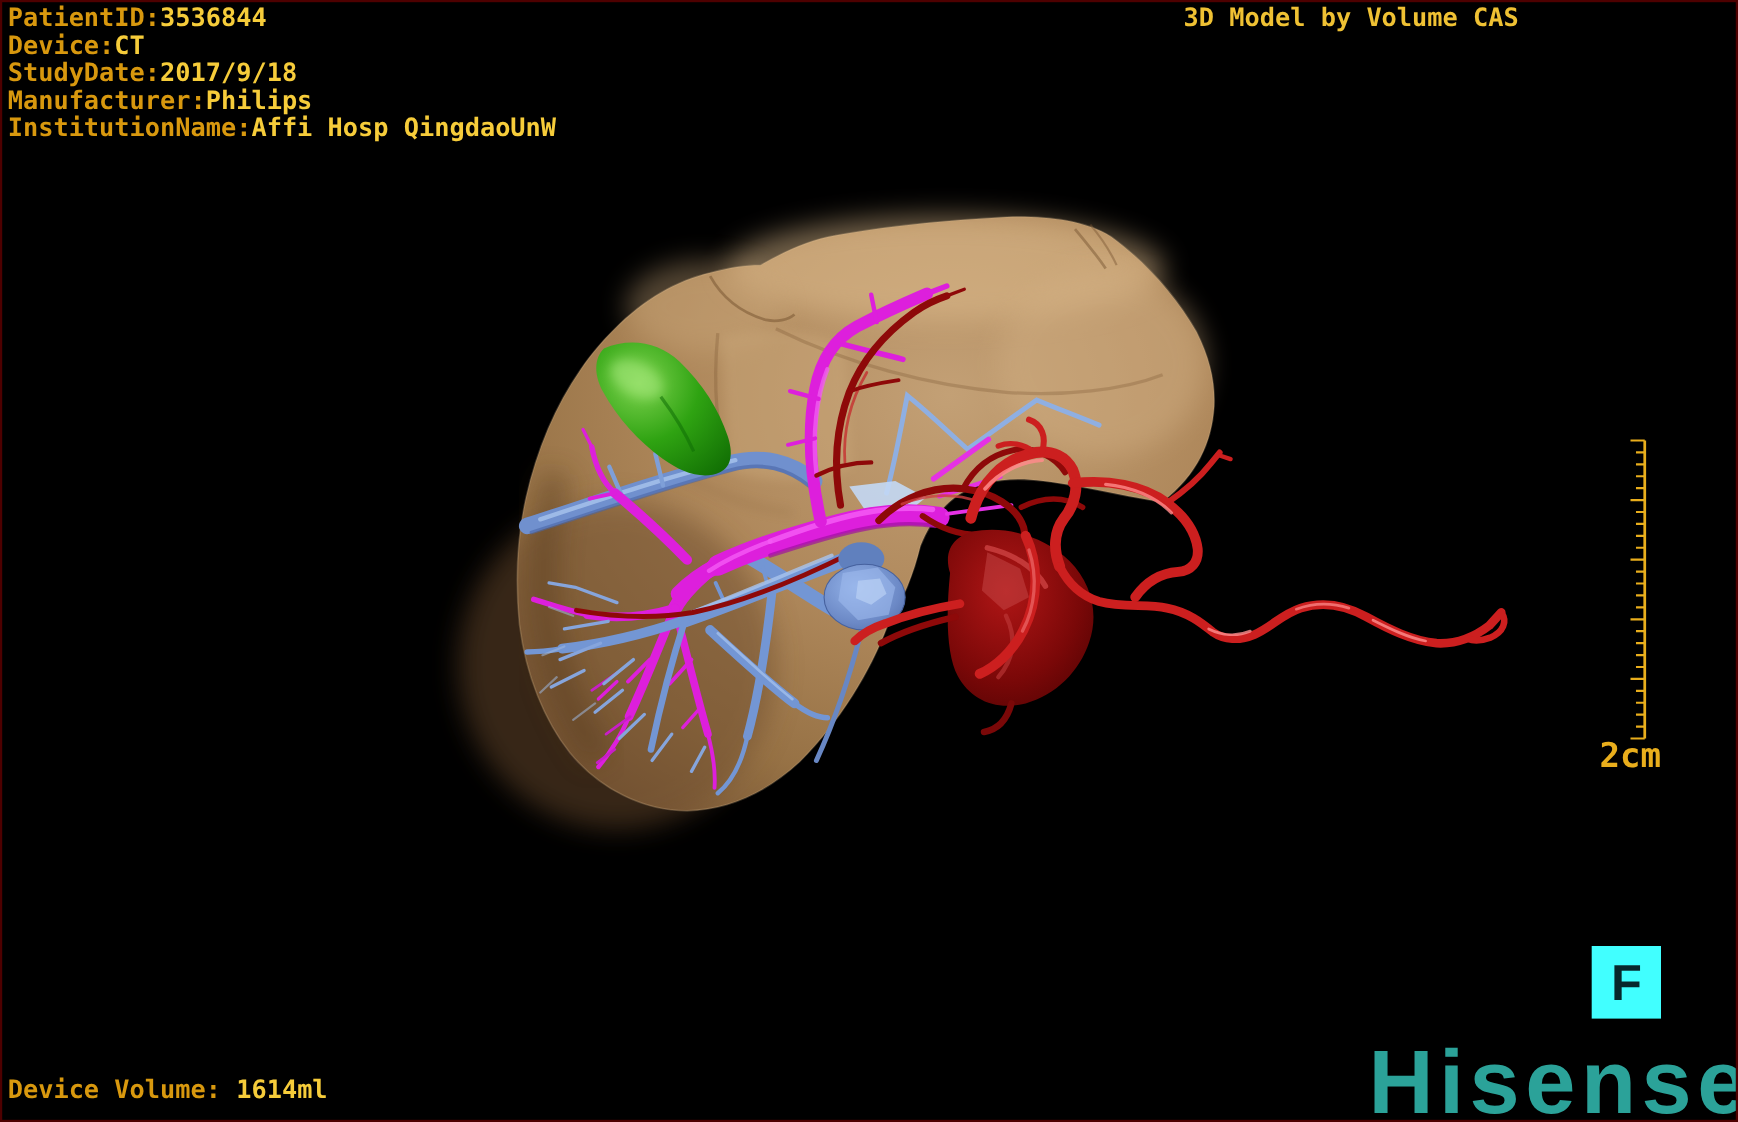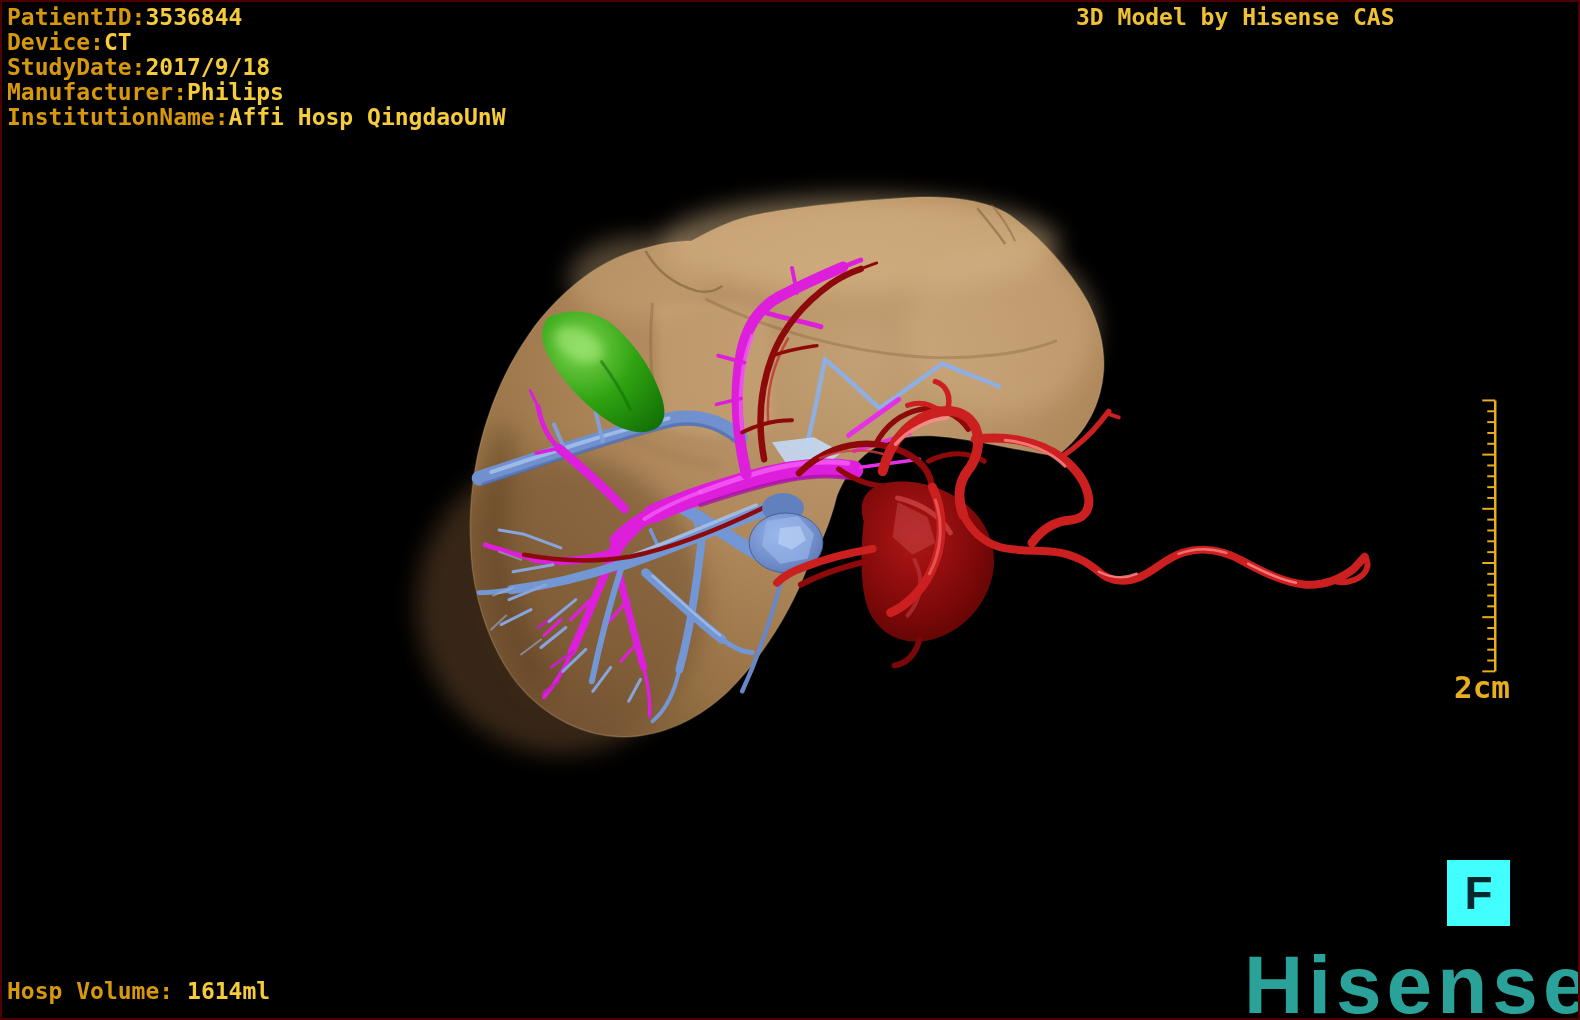--- a/index.html
+++ b/index.html
@@ -34,23 +34,23 @@
     position:absolute;left:1242px;top:936px;z-index:5;
     font-family:"Liberation Sans",sans-serif;font-weight:700;font-size:82px;
     letter-spacing:5px;color:var(--logo-teal);white-space:pre;
   }
 </style>
 </head>
 <body>
 
 <div class="osd" id="patient-info"><div><span class="label">PatientID:</span><span class="value">3536844</span></div><div><span class="label">Device:</span><span class="value">CT</span></div><div><span class="label">StudyDate:</span><span class="value">2017/9/18</span></div><div><span class="label">Manufacturer:</span><span class="value">Philips</span></div><div><span class="label">InstitutionName:</span><span class="value">Affi Hosp QingdaoUnW</span></div></div>
 
-<div class="osd" id="view-title">3D Model by Hisense CAS</div>
-
-<div class="osd" id="volume-line"><span class="label">Hosp Volume:</span><span class="label"> </span><span class="value">1614ml</span></div>
+<div class="osd" id="view-title">3D Model by Volume CAS</div>
+
+<div class="osd" id="volume-line"><span class="label">Device Volume:</span><span class="label"> </span><span class="value">1614ml</span></div>
 
 <div class="osd" id="ruler-label">2cm</div>
 
 <div id="orientation-marker">
     <span>F</span>
   </div>
 
 <div id="brand-logo">Hisense</div>
 
 <svg id="scene" viewBox="0 0 1580 1020">

